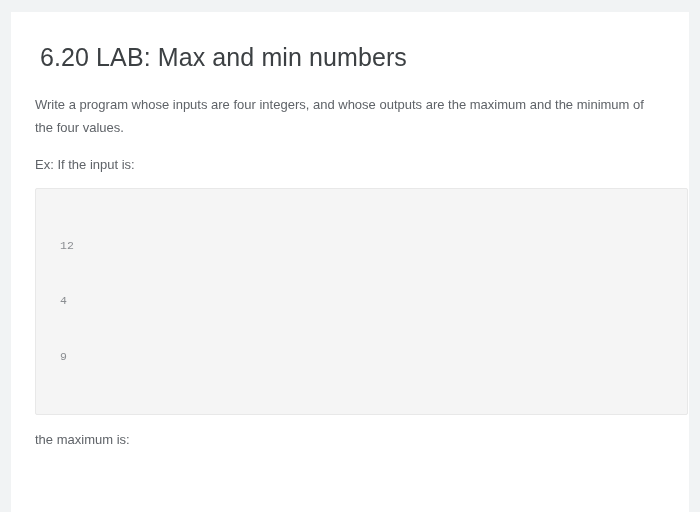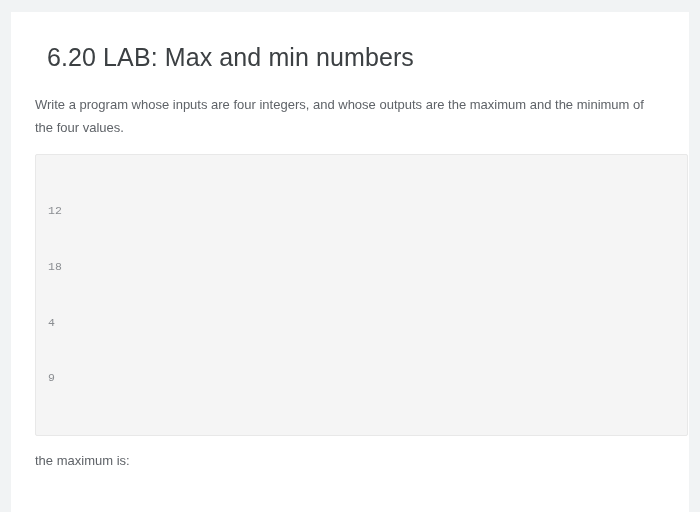--- a/index.html
+++ b/index.html
@@ -20,39 +20,39 @@
     width: 678px;
     min-height: 500px;
     background: #ffffff;
     box-sizing: border-box;
     padding: 30px 24px 10px 24px;
   }
   .lab-title {
     font-size: 25px;
     font-weight: 400;
     color: #3c4043;
-    margin: 0 0 22px 12px;
+    margin: 0 0 22px 5px;
     letter-spacing: 0.1px;
     line-height: 1.2;
   }
   .body-text {
     font-size: 13px;
     color: #5f6368;
     line-height: 1.75;
     margin: 0 0 14px 0;
     max-width: 645px;
   }
   .body-text.tight {
     margin-bottom: 12px;
   }
   .code-block {
     background: #f5f5f5;
     border: 1px solid #e8e8e8;
     border-radius: 2px;
-    padding: 10px 12px;
+    padding: 10px 24px;
     margin: 0 0 14px 0;
     font-family: "Liberation Mono", monospace;
     font-size: 11.5px;
     line-height: 1.62;
     color: #8a8d91;
     white-space: pre;
     width: 653px;
     box-sizing: border-box;
   }
   .code-line {
@@ -61,23 +61,23 @@
 </style>
 </head>
 <body>
 
 <div class="page-card">
 
   <h1 class="lab-title">6.20 LAB: Max and min numbers</h1>
 
   <p class="body-text">Write a program whose inputs are four integers, and whose outputs are the maximum and the minimum of the four values.</p>
 
+  <p class="body-text tight">Ex: If the input is:</p>
 
   <div class="code-block">
     <span class="code-line">12</span>
-    <span class="code-line">18</span>
     <span class="code-line">4</span>
     <span class="code-line">9</span>
   </div>
 
   <p class="body-text tight">the maximum is:</p>
 
 </div>
 
 </body></html>

